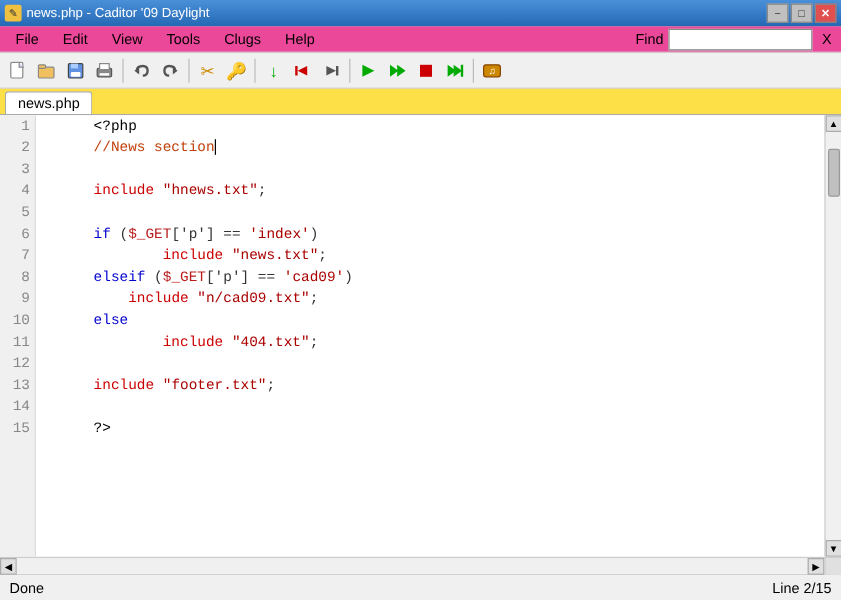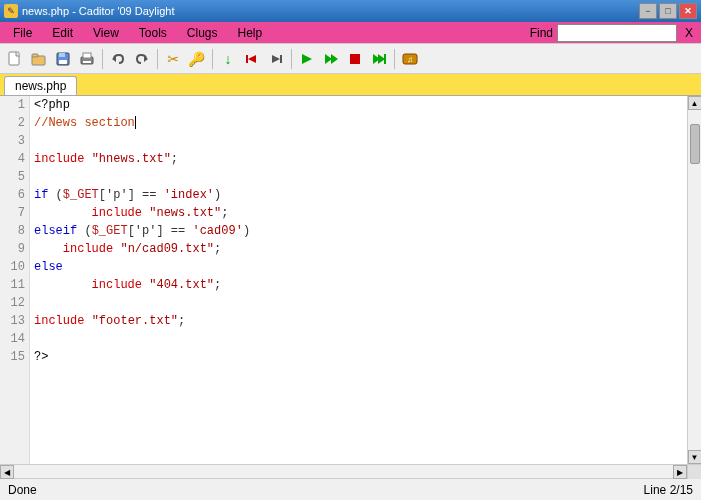--- a/index.html
+++ b/index.html
@@ -117,20 +117,21 @@
       font-size: 12px;
       line-height: 18px;
       padding: 0 4px;
       overflow: auto;
       background: white;
     }
     .code-line {
       height: 18px;
       line-height: 18px;
       white-space: pre;
+      margin-left: 44px;
     }
 
     
     .c-php { color: #000; }
     .c-comment { color: #c2410c; }
     .c-keyword { color: #0000cc; }
     .c-builtin { color: #cc0000; }
     .c-string { color: #aa0000; }
     .c-var { color: #b91c1c; }
     .c-punct { color: #333; }

